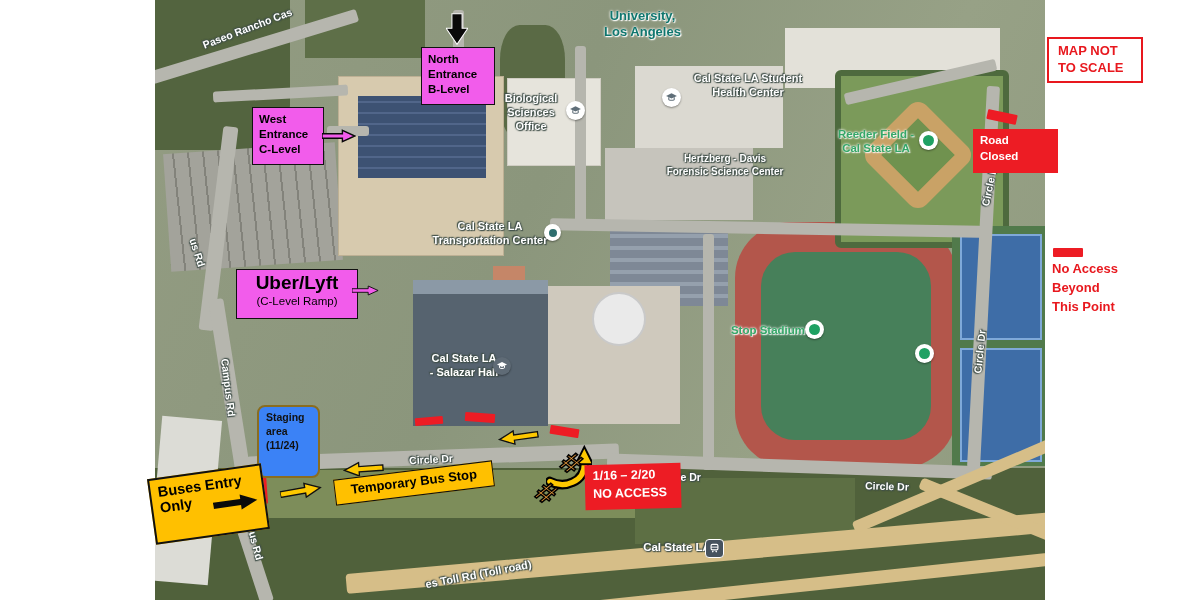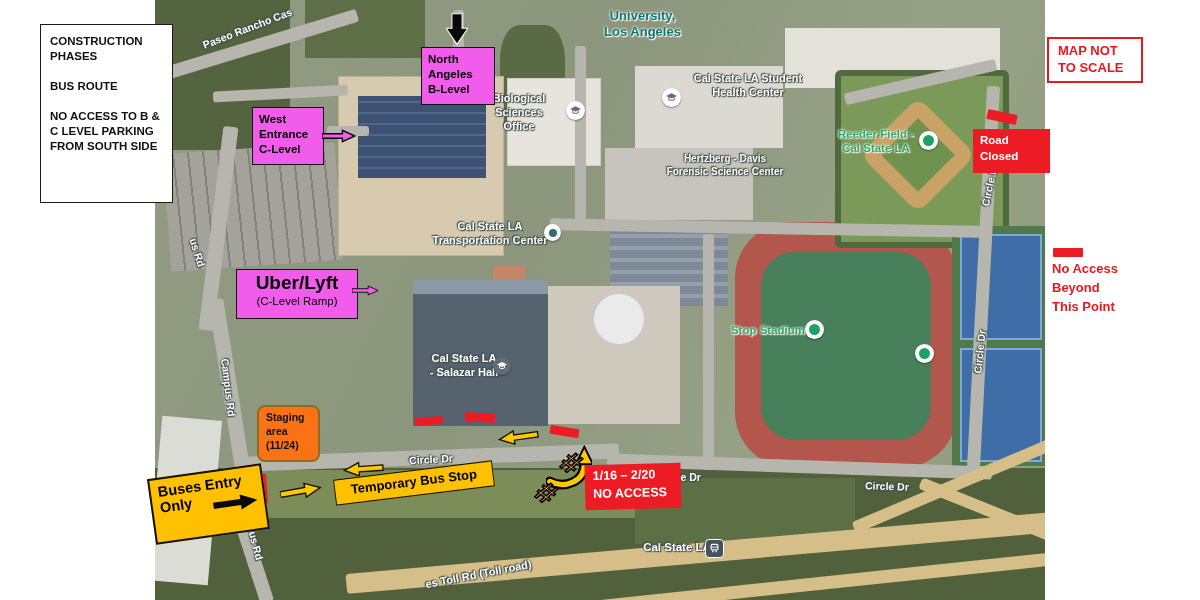--- a/index.html
+++ b/index.html
@@ -93,21 +93,21 @@
     <div class="road" style="left:688px;top:76px;width:155px;height:12px;transform:rotate(-13deg);"></div>
 
     <div class="toll" style="left:190px;top:543px;width:710px;height:20px;transform:rotate(-5deg);"></div>
     <div class="toll" style="left:415px;top:578px;width:480px;height:13px;transform:rotate(-6deg);"></div>
     <div class="toll" style="left:690px;top:478px;width:225px;height:12px;transform:rotate(-23deg);"></div>
     <div class="toll" style="left:760px;top:505px;width:150px;height:12px;transform:rotate(22deg);"></div>
   </div>
 
   <div class="map-lbl dark-lbl pre" style="left:585px;top:8px;width:115px;">University,
 Los Angeles</div>
-  <div class="map-lbl pre" style="left:484px;top:92px;width:70px;">Biological
+  <div class="map-lbl pre" style="left:496px;top:92px;width:70px;">Biological
 Sciences
 Office</div>
   <div class="map-lbl pre" style="left:686px;top:72px;width:124px;">Cal State LA Student
 Health Center</div>
   <div class="map-lbl pre" style="left:658px;top:153px;width:134px;font-size:10px;">Hertzberg - Davis
 Forensic Science Center</div>
   <div class="map-lbl pre" style="left:432px;top:220px;width:116px;">Cal State LA
 Transportation Center</div>
   <div class="map-lbl green-lbl pre" style="left:834px;top:127px;width:84px;font-size:11.5px;">Reeder Field -
 Cal State LA</div>
@@ -185,65 +185,60 @@
     <path d="M4,38 C20,46 40,38 40,20" fill="none" stroke="#fdc800" stroke-width="5.5" stroke-linecap="round"></path>
     <polygon points="31,20 40,2 49,20" fill="#fdc800" stroke="#000" stroke-width="2"></polygon>
   </svg>
   <div class="hash" style="left:563px;top:446px;transform:rotate(38deg);">#</div>
   <div class="hash" style="left:538px;top:476px;transform:rotate(38deg);">#</div>
 
   <svg class="yarrow" style="left:446px;top:12px;z-index:7;" width="22" height="34" viewBox="0 0 26 36">
       <polygon points="7,0 19,0 19,17 26,17 13,36 0,17 7,17" fill="#0a0a0a" stroke="#fff" stroke-width="1.2"></polygon>
     </svg>
   <div class="magenta-box pre" style="left:421px;top:47px;width:60px;height:48px;">North
-Angeles
+Entrance
 B-Level</div>
 
   <div class="magenta-box pre" style="left:252px;top:107px;width:58px;height:48px;">West
 Entrance
 C-Level</div>
   <svg class="yarrow" style="left:322px;top:126px;z-index:7;" width="34" height="20" viewBox="0 0 60 24">
       <polygon points="0,8 36,8 36,2 58,12 36,22 36,16 0,16" fill="#f25ceb" stroke="#0a0a0a" stroke-width="2.5"></polygon>
     </svg>
 
   <div class="magenta-box" style="left:236px;top:269px;width:112px;height:42px;text-align:center;padding:3px 4px;">
     <div style="font-size:19px;font-weight:800;line-height:1.1;">Uber/Lyft</div>
     <div style="font-size:11.5px;font-weight:400;">(C-Level Ramp)</div>
   </div>
   <svg class="yarrow" style="left:352px;top:283px;z-index:7;" width="27" height="15" viewBox="0 0 60 24">
       <polygon points="0,8 36,8 36,2 58,12 36,22 36,16 0,16" fill="#f25ceb" stroke="#0a0a0a" stroke-width="2"></polygon>
     </svg>
 
-  <div class="red-box pre" style="left:973px;top:129px;width:62px;height:40px;font-size:11.5px;line-height:1.35;padding:4px 8px 0 7px;">Road
+  <div class="red-box pre" style="left:973px;top:129px;width:62px;height:40px;font-size:11.5px;line-height:1.35;padding:4px 16px 0 7px;">Road
 Closed</div>
 
   <div class="red-box" style="left:585px;top:464px;width:88px;height:42px;transform:rotate(-1.5deg);padding:3px 0 0 8px;">
     <div style="font-size:12.5px;line-height:1.4;">1/16 – 2/20</div>
     <div style="font-size:12.5px;line-height:1.3;">NO ACCESS</div>
   </div>
 
-  <div class="pre" style="position:absolute;left:257px;top:405px;width:52px;height:50px;background:#f97316;border:2.5px solid #8a6d1f;border-radius:8px;z-index:7;font-size:10.5px;font-weight:700;color:#111;line-height:1.35;padding:3px 0 0 7px;">Staging
+  <div class="pre" style="position:absolute;left:257px;top:405px;width:52px;height:50px;background:#3b82f6;border:2.5px solid #8a6d1f;border-radius:8px;z-index:7;font-size:10.5px;font-weight:700;color:#111;line-height:1.35;padding:3px 0 16px 7px;">Staging
 area
 (11/24)</div>
 
   <div class="yellow-box" style="left:151px;top:471px;width:104px;height:58px;transform:rotate(-8deg);padding:4px 0 0 7px;">
     <div style="font-size:14.5px;font-weight:800;">Buses Entry</div>
     <div style="font-size:14.5px;font-weight:800;">Only</div>
     <svg style="position:absolute;right:5px;top:24px;" width="46" height="19" viewBox="0 0 60 24">
         <polygon points="0,8 36,8 36,2 58,12 36,22 36,16 0,16" fill="#0a0a0a"></polygon>
       </svg>
   </div>
 
   <div class="yellow-box" style="left:334px;top:470px;width:158px;height:21px;transform:rotate(-7deg);border-width:1.5px;font-size:13px;text-align:center;padding-top:3px;">Temporary Bus Stop</div>
 
-  <div class="legend-box pre">CONSTRUCTION PHASES
-
-BUS ROUTE
-
-NO ACCESS TO B &amp; C LEVEL PARKING FROM SOUTH SIDE</div>
 
   <div class="side-note pre" style="left:1047px;top:37px;width:83px;height:34px;border:2px solid #e8181e;font-size:13px;line-height:1.3;padding:4px 0 4px 9px;">MAP NOT
 TO SCALE</div>
 
   <div class="red-bar" style="left:1053px;top:248px;width:30px;height:9px;"></div>
   <div class="side-note pre" style="left:1052px;top:260px;width:110px;font-size:13px;line-height:1.45;">No Access
 Beyond
 This Point</div>
 
 </div>

